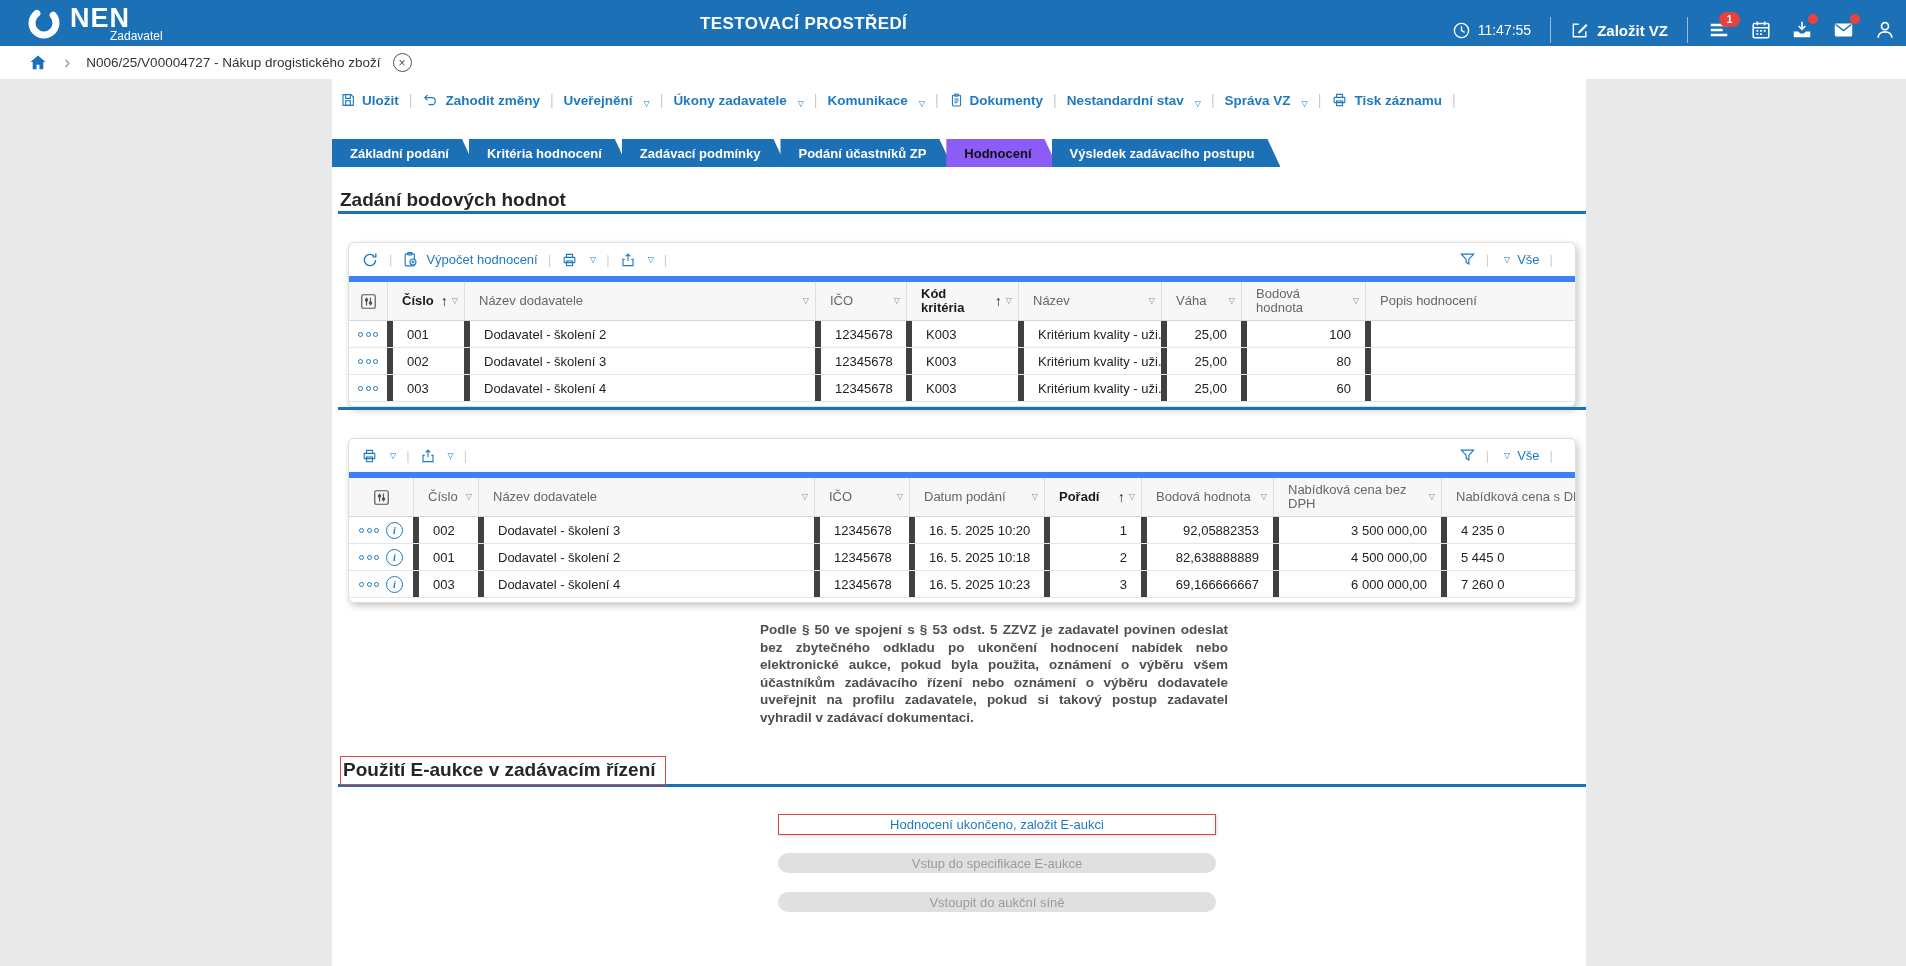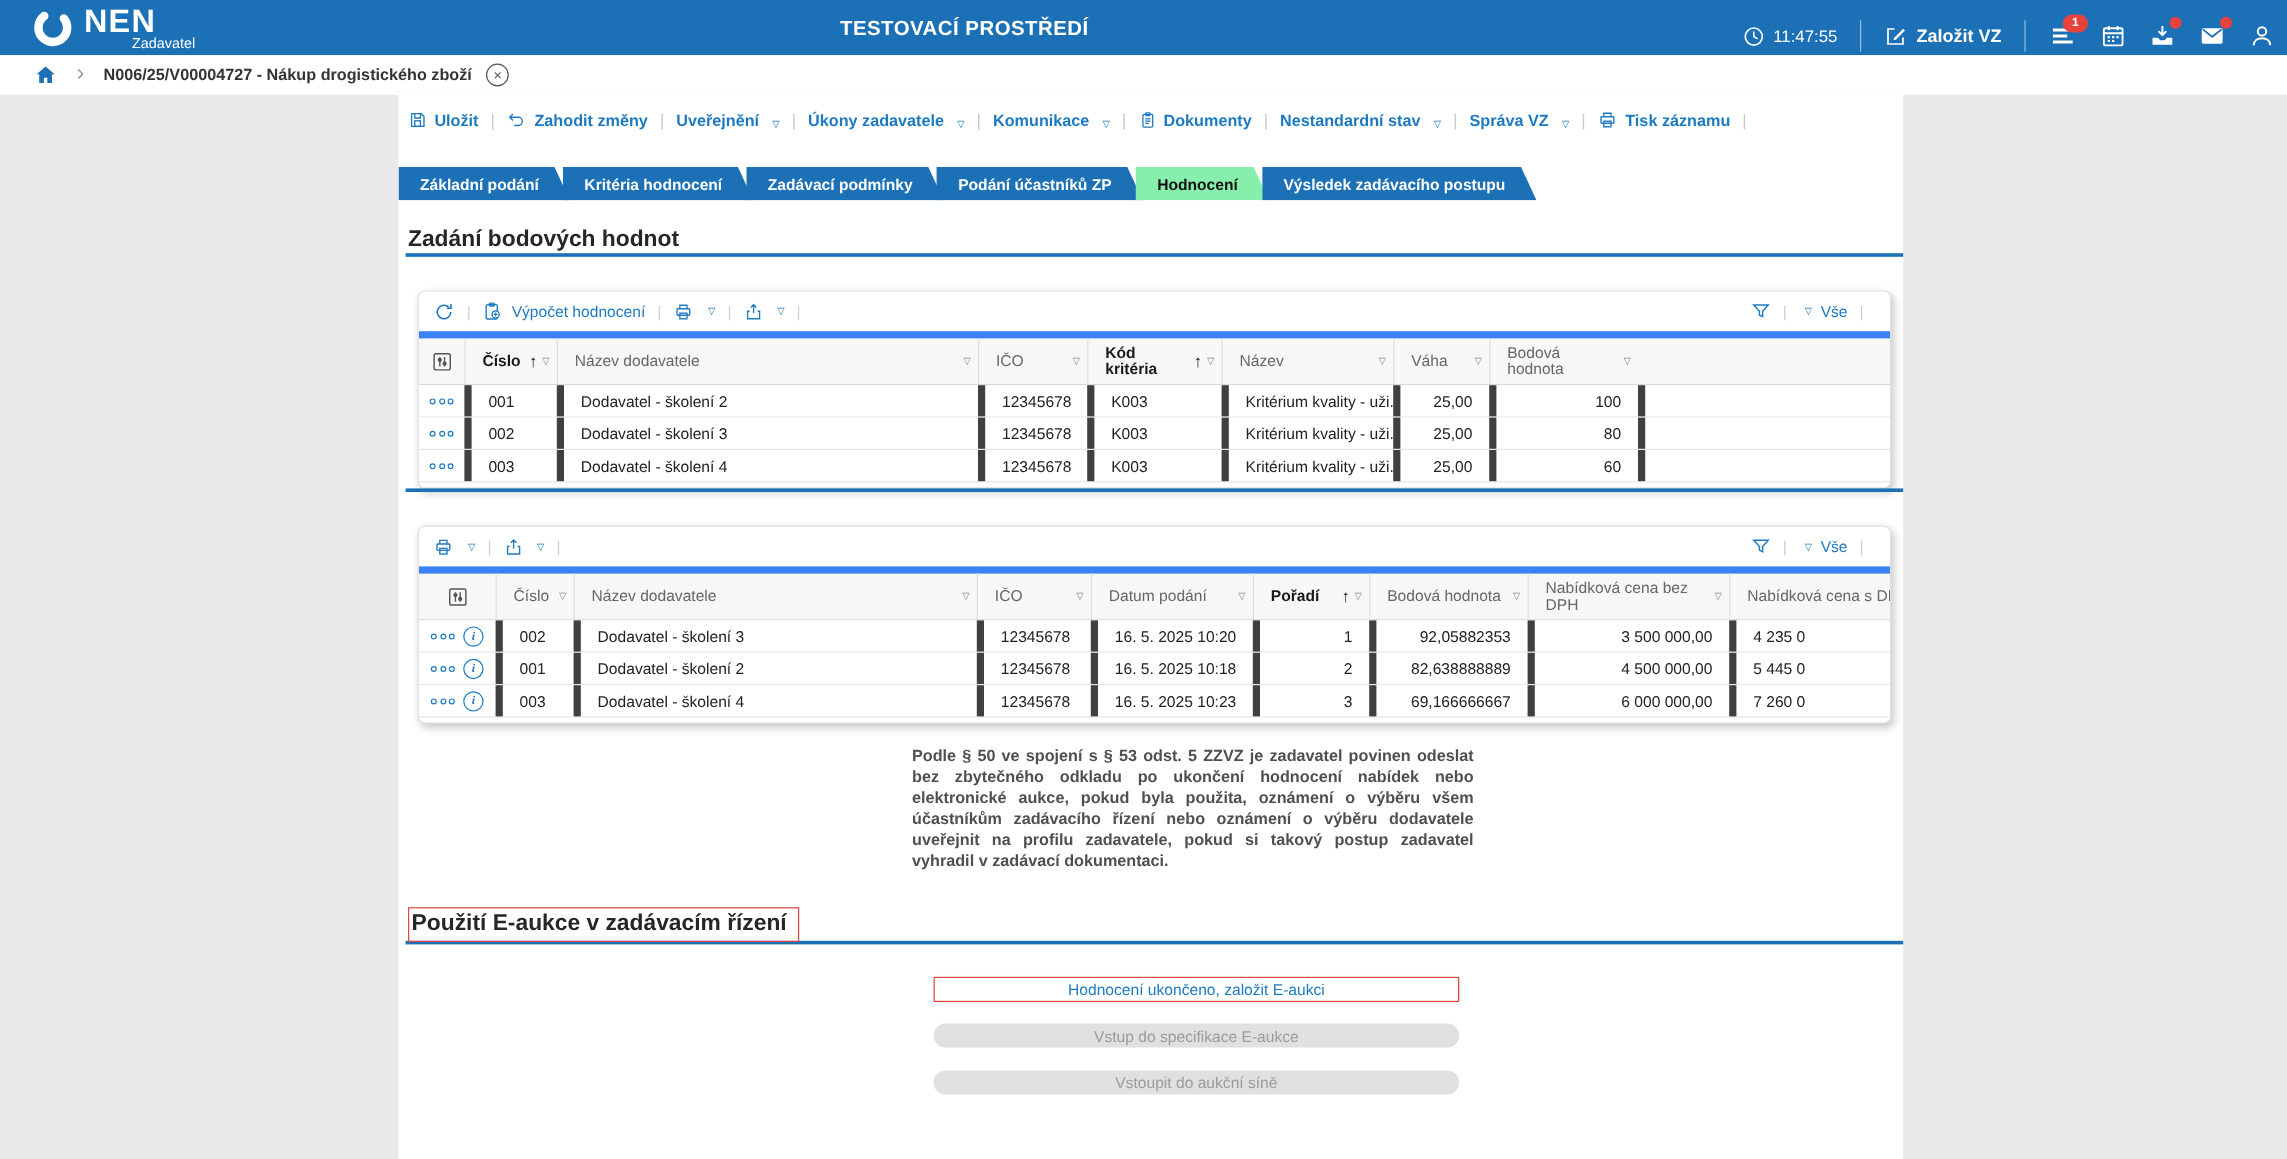--- a/index.html
+++ b/index.html
@@ -19,36 +19,36 @@
   .tr-new{font-size:15px;font-weight:bold;}
   .vdiv{width:1px;height:26px;background:rgba(255,255,255,.55);}
   .badge-wrap{position:relative;}
   .badge{position:absolute;top:-7px;right:-9px;min-width:15px;height:15px;border-radius:8px;background:#e8423c;
          color:#fff;font-size:10px;font-weight:bold;display:flex;align-items:center;justify-content:center;padding:0 3px;}
   .reddot{position:absolute;top:-5px;right:-5px;width:10px;height:10px;border-radius:50%;background:#e8423c;}
   
   .crumbbar{position:absolute;top:46px;left:0;width:100%;height:33px;background:#fff;display:flex;align-items:center;}
   .crumb-home{margin-left:28px;}
   .crumb-sep{color:#9a9a9a;font-size:19px;margin:0 16px 2px 16px;}
-  .crumb-title{font-size:13.5px;font-weight:bold;color:#333;}
+  .crumb-title{font-size:13.5px;font-weight:normal;color:#333;}
   .close-x{margin-left:12px;width:17px;height:17px;border:1.4px solid #555;border-radius:50%;color:#555;
            display:flex;align-items:center;justify-content:center;font-size:12px;line-height:1;cursor:pointer;}
   
   .panel{position:absolute;left:332px;top:79px;width:1254px;height:887px;background:#fff;}
   
   .actionbar{display:flex;align-items:center;height:24px;margin:9px 0 0 8px;font-size:13.5px;color:#1e7ac0;white-space:nowrap;}
   .ab-item{display:flex;align-items:flex-end;gap:6px;cursor:pointer;font-weight:bold;}
   .ab-sep{color:#c9c9c9;margin:0 10px;font-size:14px;}
   .caret{font-size:8px;margin-left:5px;color:#1e7ac0;}
   
   .tabs{display:flex;margin:27px 0 0 0;height:28px;align-items:flex-end;}
   .tab{height:28px;background:#1b70b6;color:#fff;font-size:13px;font-weight:bold;display:flex;align-items:center;
        padding:0 26px 0 18px;margin-right:-6px;cursor:pointer;
        clip-path:polygon(0 0,calc(100% - 13px) 0,100% 100%,0 100%);}
-  .tab.active{background:#86efac;color:#111;}
+  .tab.active{background:#8b5cf6;color:#111;}
   
   .sec-head{margin:0 0 0 6px;padding-left:2px;}
   .sec-title{font-size:19px;font-weight:bold;color:#262626;}
   .sec-rule{height:3px;background:#1b70b6;margin-left:6px;}
   .red-outline{display:inline-block;border:1px solid #dc4740;padding:2px 9px 3px 2px;color:#262626;}
   
   .card{margin-left:16px;width:1226px;background:#fff;border:1px solid #dfdfdf;border-radius:6px;
         box-shadow:2px 3px 7px rgba(0,0,0,.22);overflow:hidden;}
   .tb-toolbar{display:flex;align-items:center;height:33px;padding:0 12px;font-size:13px;color:#1e7ac0;}
   .tb-item{display:flex;align-items:center;gap:7px;cursor:pointer;}
@@ -387,20 +387,23 @@
           <span class="hicons">
               <span class="fcaret">▽</span>
             </span>
         </div>
         <div class="hc col-points">
           <span class="hl wrap2">Bodová hodnota</span>
           <span class="hicons">
               <span class="fcaret">▽</span>
             </span>
         </div>
+        <div class="hc col-desc">
+          <span class="hl">Popis hodnocení</span>
+        </div>
       </div>
 
       <div class="trow">
         <div class="bc col-sel">
             <span class="dots">
               <i></i>
               <i></i>
               <i></i>
             </span>
           </div>

